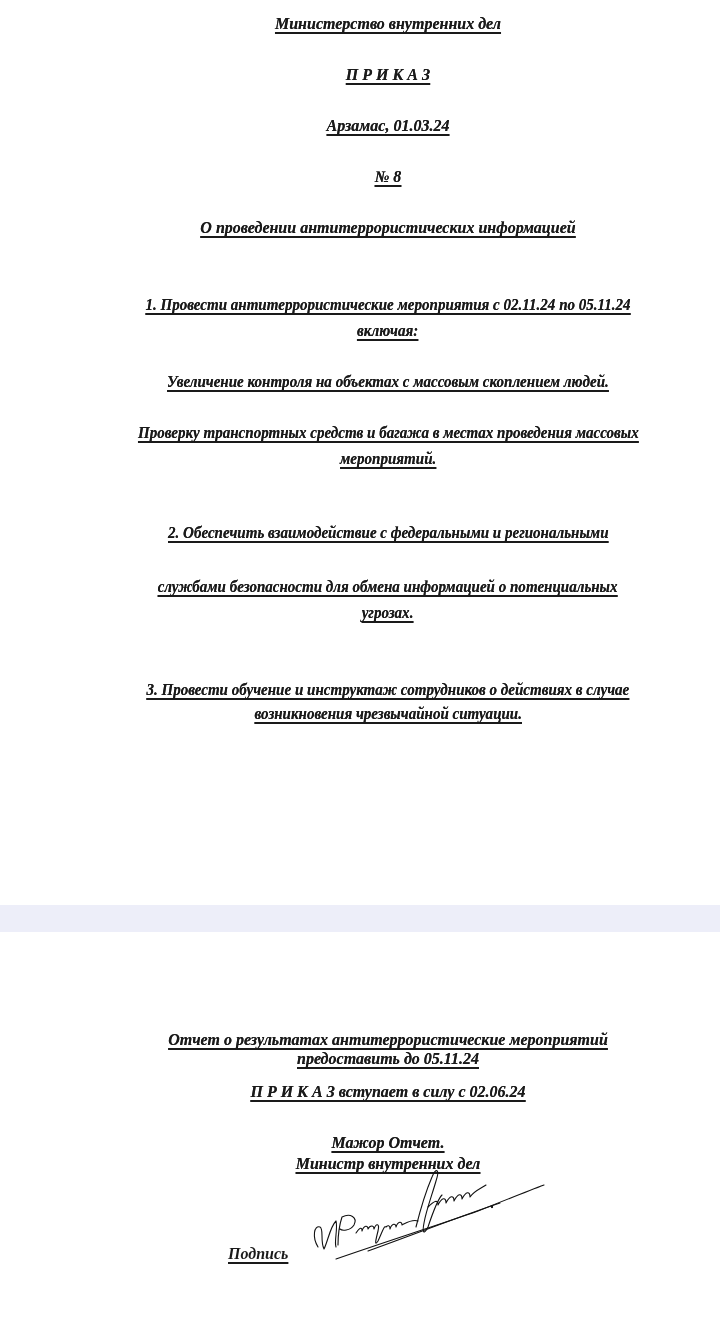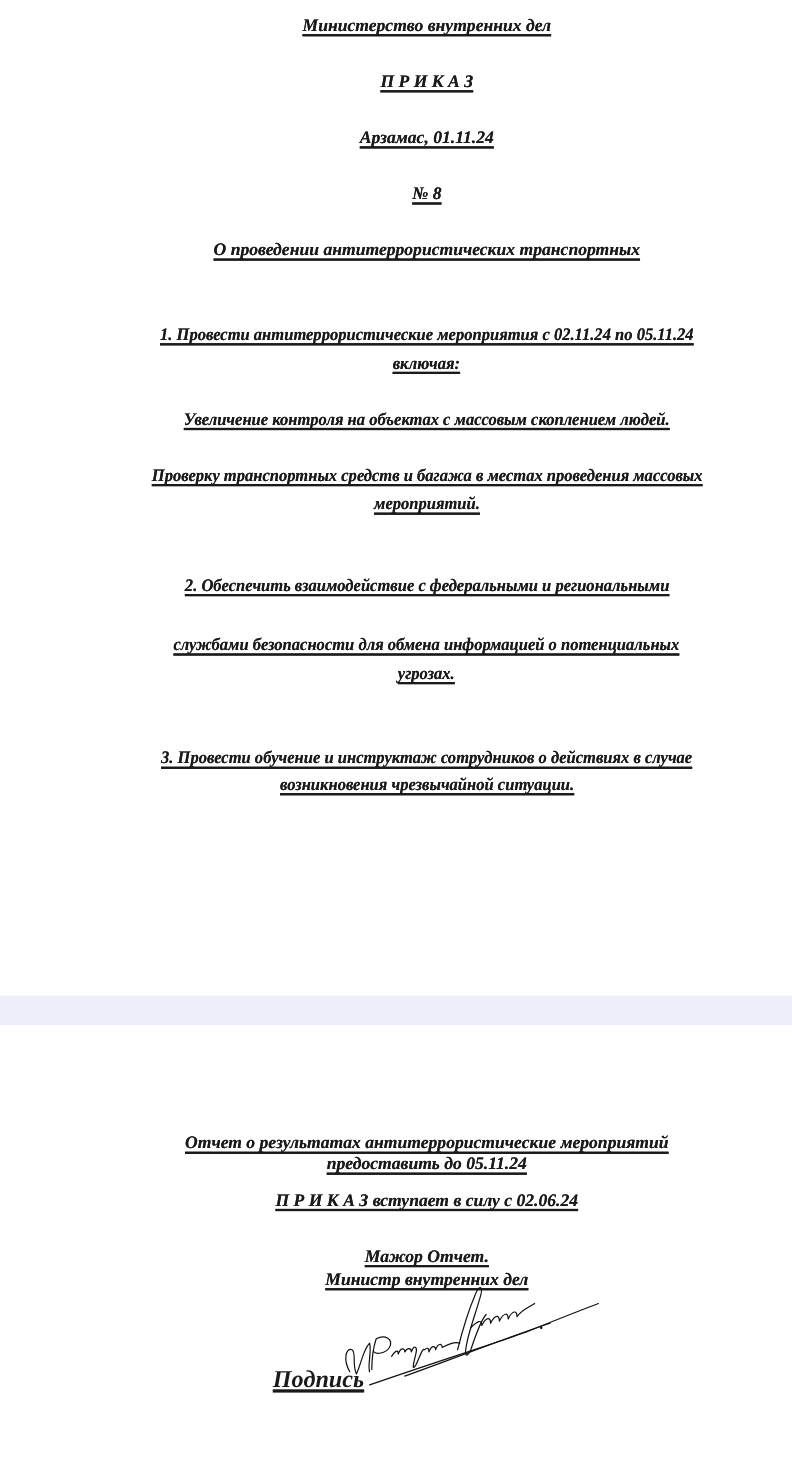--- a/index.html
+++ b/index.html
@@ -41,47 +41,46 @@
     .page-break {
       position: absolute;
       left: 0;
       top: 905px;
       width: 720px;
       height: 27px;
       background: #edeef9;
     }
     .sig-label {
       position: absolute;
-      left: 248px;
+      left: 228px;
       top: 1242px;
-      font-size: 22px;
+      font-size: 16px;
       line-height: 24px;
-      text-decoration: underline;
     }
     .sig-label span {
       text-decoration: underline;
       text-decoration-thickness: 1.5px;
       text-underline-offset: 3px;
     }
     .signature {
       position: absolute;
       left: 308px;
       top: 1155px;
       width: 240px;
       height: 110px;
     }
   </style>
 </head>
 <body>
 
 <div class="line" style="top:11px"><span>Министерство внутренних дел</span></div>
 <div class="line" style="top:62px"><span>П Р И К А З</span></div>
-<div class="line" style="top:113px"><span>Арзамас, 01.11.24</span></div>
+<div class="line" style="top:113px"><span>Арзамас, 01.03.24</span></div>
 <div class="line" style="top:164px"><span>№ 8</span></div>
-<div class="line" style="top:215px"><span>О проведении антитеррористических транспортных</span></div>
+<div class="line" style="top:215px"><span>О проведении антитеррористических информацией</span></div>
 
 <div class="line cond" style="top:292px"><span>1. Провести антитеррористические мероприятия с 02.11.24 по 05.11.24</span></div>
 <div class="line cond" style="top:318px"><span>включая:</span></div>
 <div class="line cond" style="top:369px"><span>Увеличение контроля на объектах с массовым скоплением людей.</span></div>
 <div class="line cond" style="top:420px"><span>Проверку транспортных средств и багажа в местах проведения массовых</span></div>
 <div class="line cond" style="top:446px"><span>мероприятий.</span></div>
 
 <div class="line cond" style="top:520px"><span>2. Обеспечить взаимодействие с федеральными и региональными</span></div>
 <div class="line cond" style="top:574px"><span>службами безопасности для обмена информацией о потенциальных</span></div>
 <div class="line cond" style="top:600px"><span>угрозах.</span></div>

